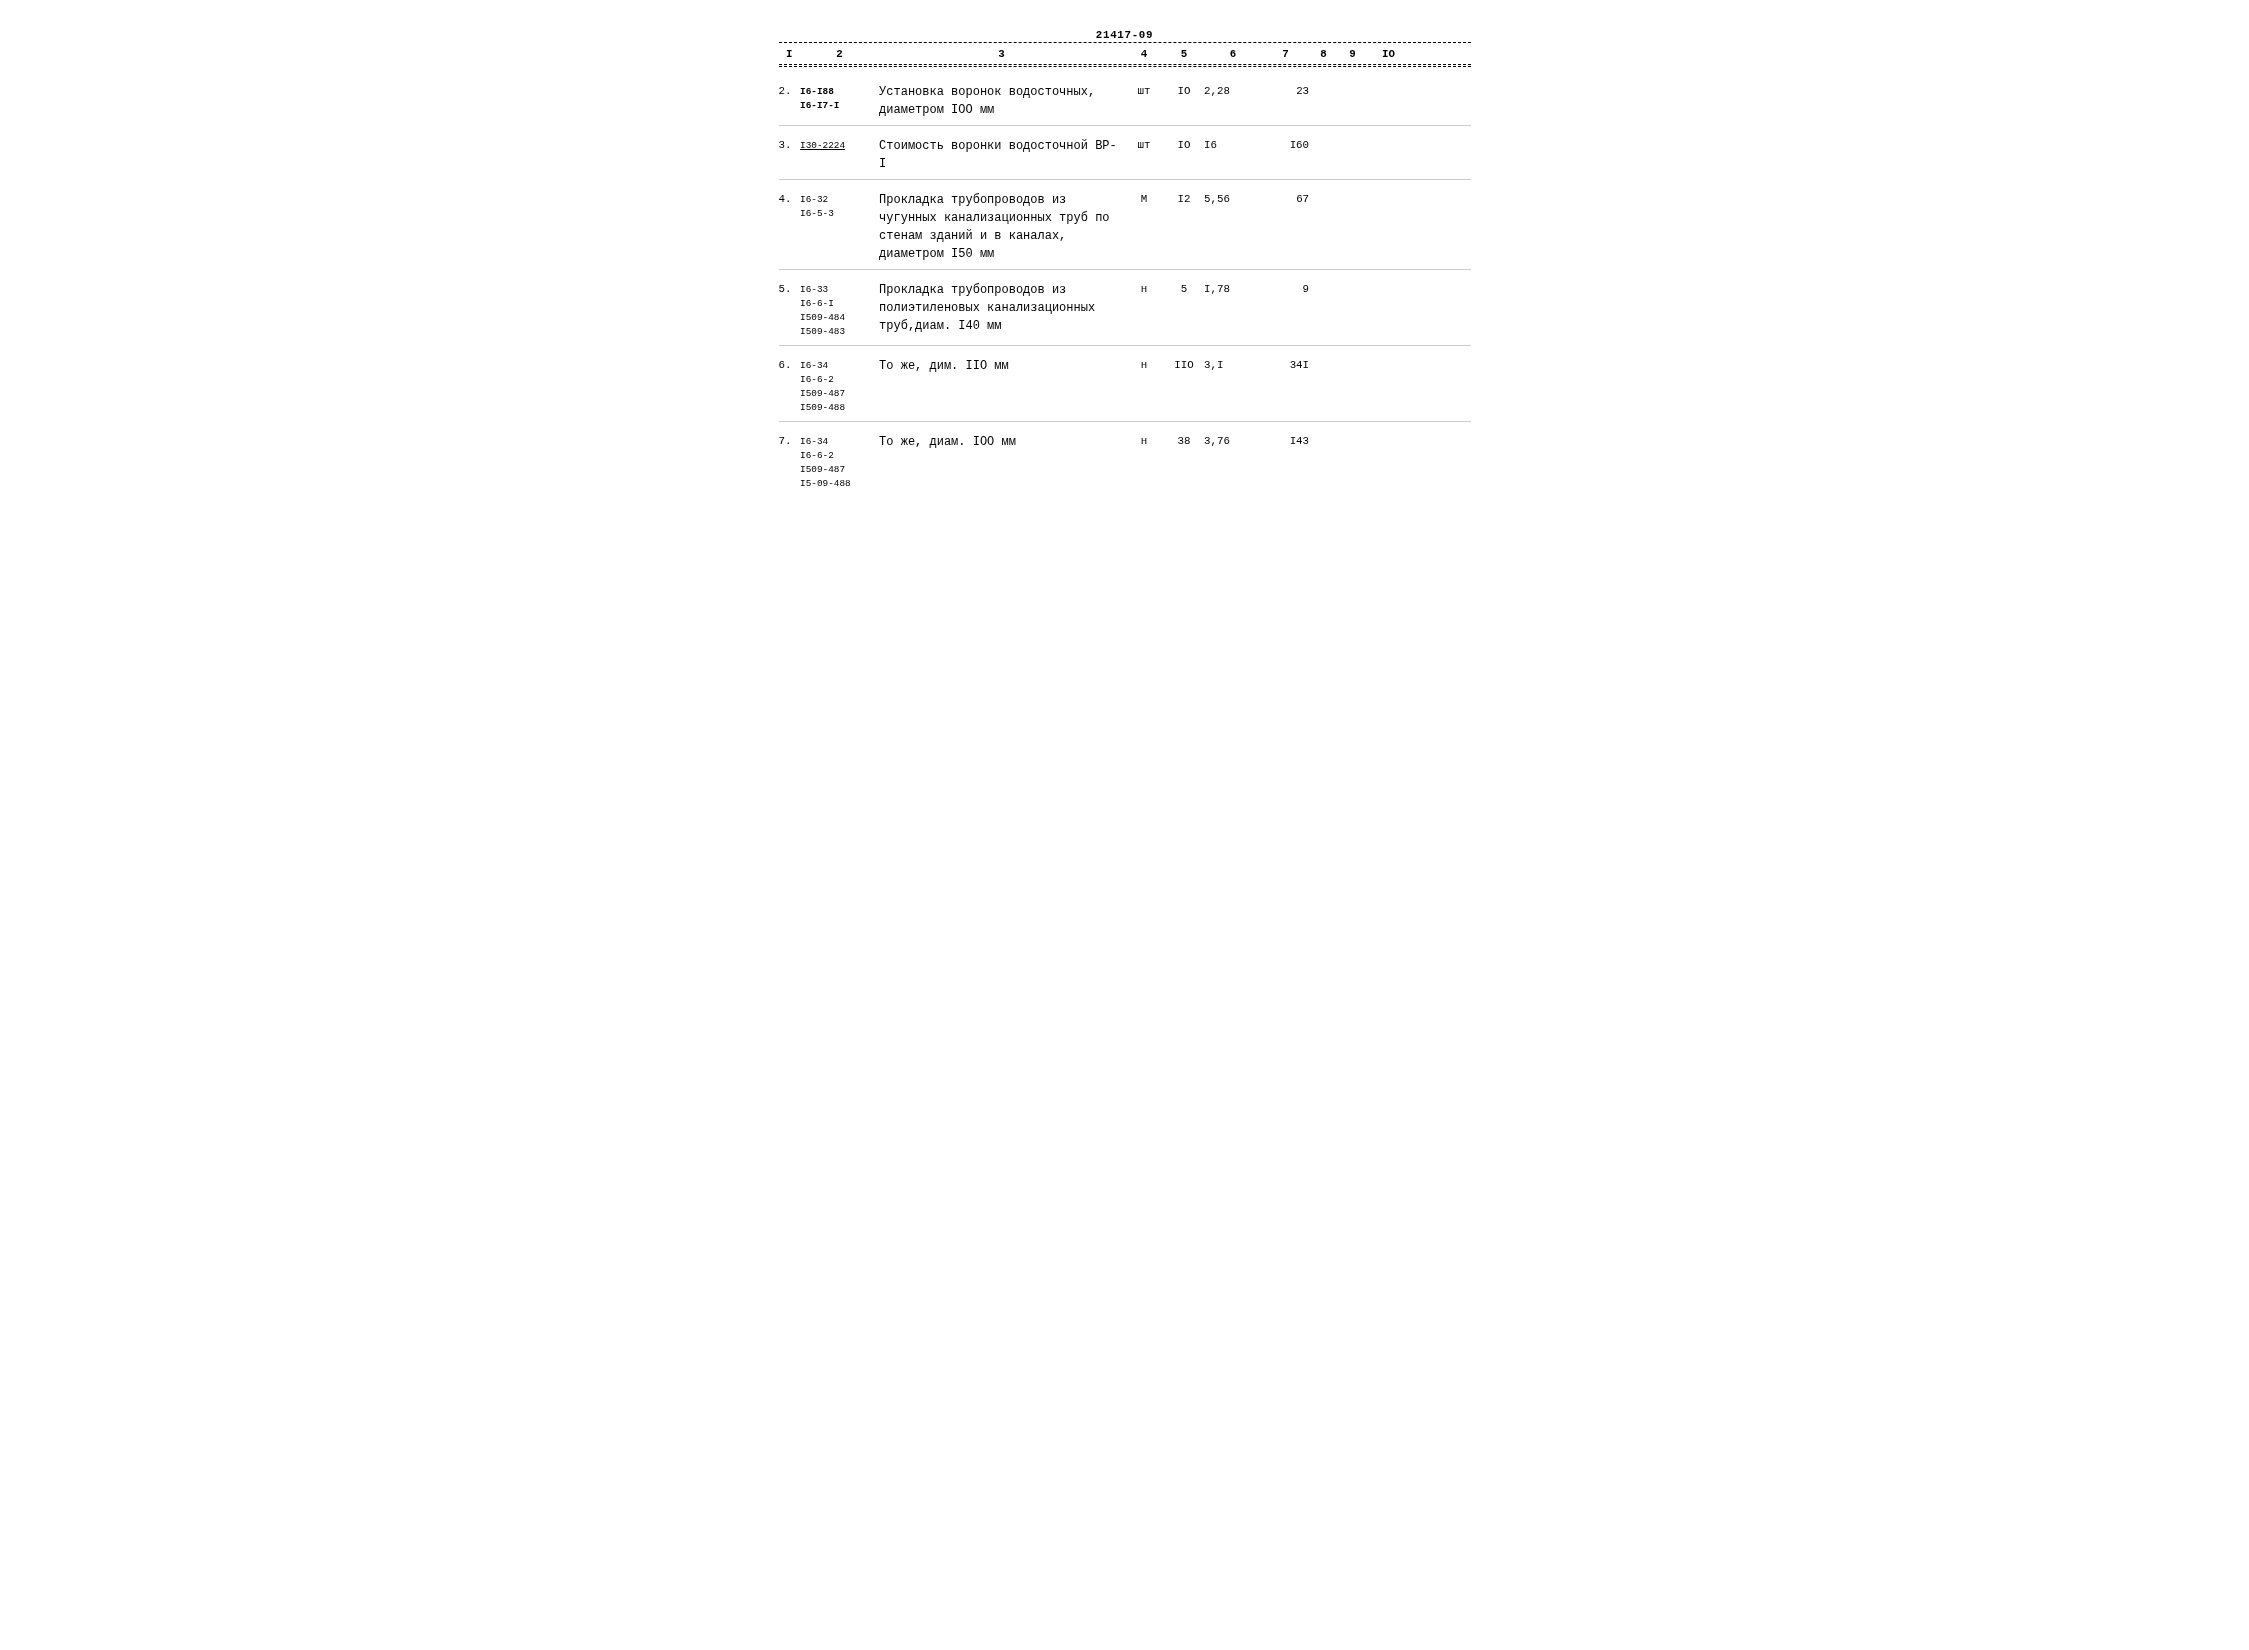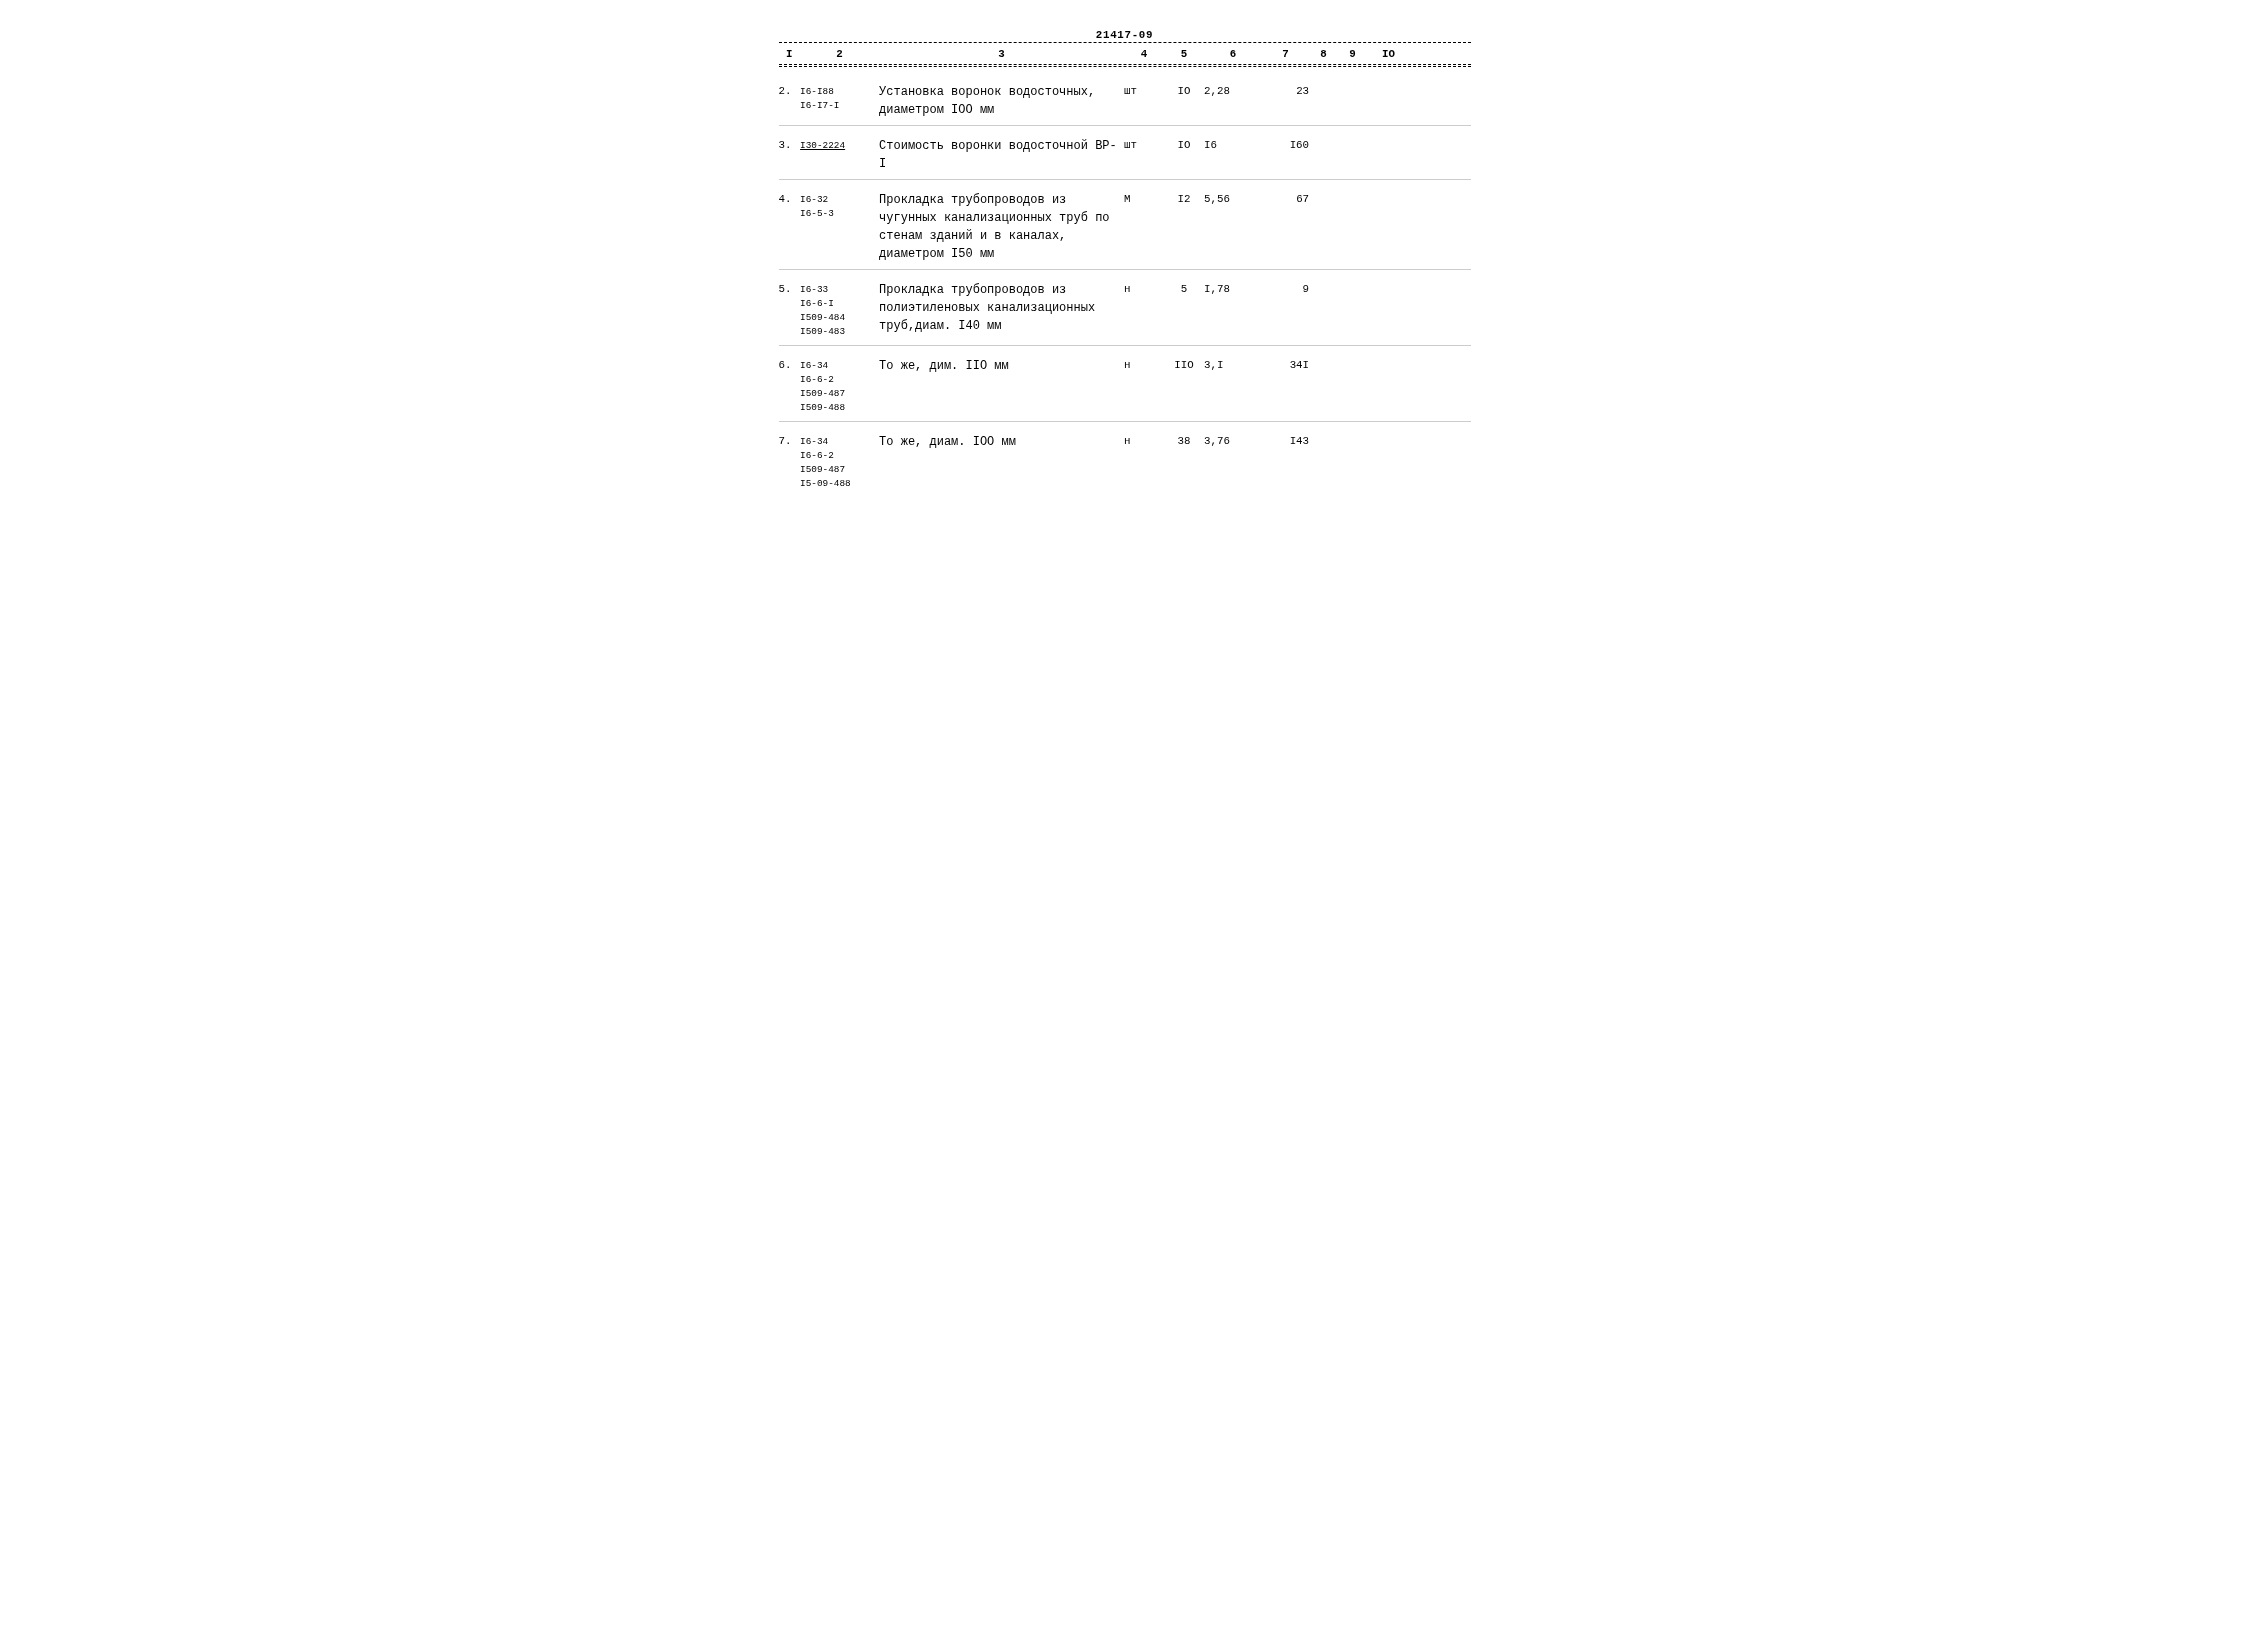--- a/index.html
+++ b/index.html
@@ -43,21 +43,21 @@
 
     .col-header {
       display: flex;
       width: 100%;
       padding: 2.9px 0;
     }
 
     .col-1  { width: 21.6px;  min-width: 21.6px; }
     .col-2  { width: 79px; min-width: 79px; }
     .col-3  { width: 245px; min-width: 245px; }
-    .col-4  { width: 40px;  min-width: 40px; text-align: left; }
+    .col-4  { width: 40px;  min-width: 40px; text-align: center; }
     .col-5  { width: 40px;  min-width: 40px; text-align: center; }
     .col-6  { width: 58px;  min-width: 58px; text-align: left; }
     .col-7  { width: 47px;  min-width: 47px; text-align: right; }
     .col-8  { width: 29px;  min-width: 29px; text-align: center; }
     .col-9  { width: 29px;  min-width: 29px; text-align: center; }
     .col-10 { width: 43px;  min-width: 43px; text-align: center; }
 
     .col-header > div {
       font-weight: bold;
       font-size: 10.8px;
@@ -120,21 +120,21 @@
     <div class="col-9">9</div>
     <div class="col-10">IO</div>
   </div>
 
   <div class="dashed-line"></div>
   <div style="border-top: 0.7px dashed #000; margin: 0.7px 0;"></div>
 
   <div id="table-body" class="table-wrapper">
       <div class="data-row">
         <div class="col-1">2.</div>
-        <div class="col-2" style="white-space: pre-line;">I6-I88
+        <div class="col-2" style="white-space: pre-line; font-weight: bold;">I6-I88
 I6-I7-I</div>
         <div class="col-3">Установка воронок водосточных, диаметром IOO мм</div>
         <div class="col-4">шт</div>
         <div class="col-5">IO</div>
         <div class="col-6">2,28</div>
         <div class="col-7">23</div>
         <div class="col-8"></div>
         <div class="col-9"></div>
         <div class="col-10"></div>
       </div>

